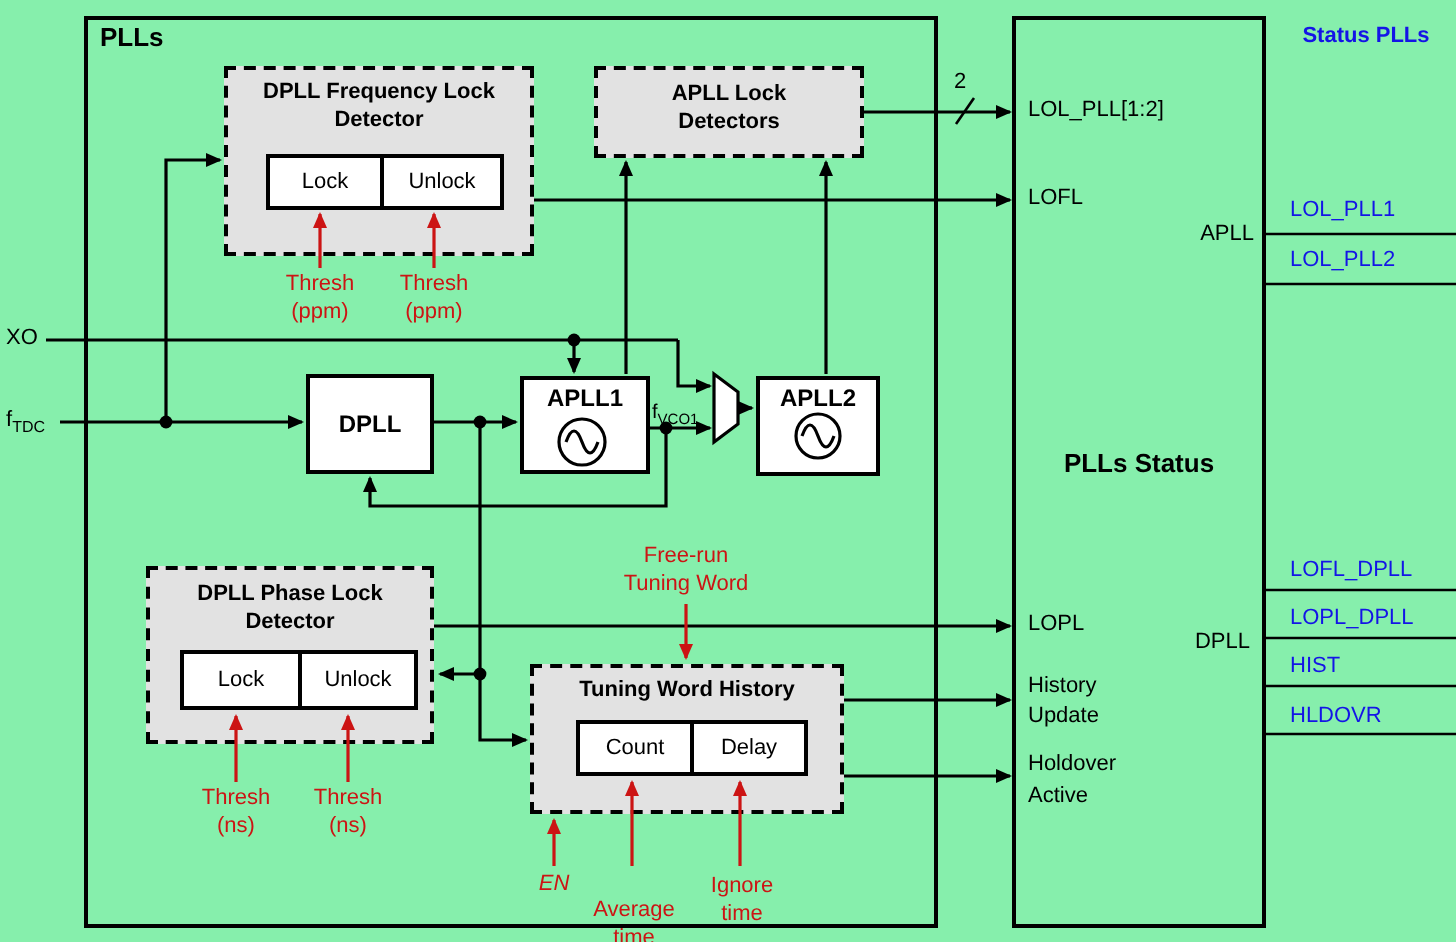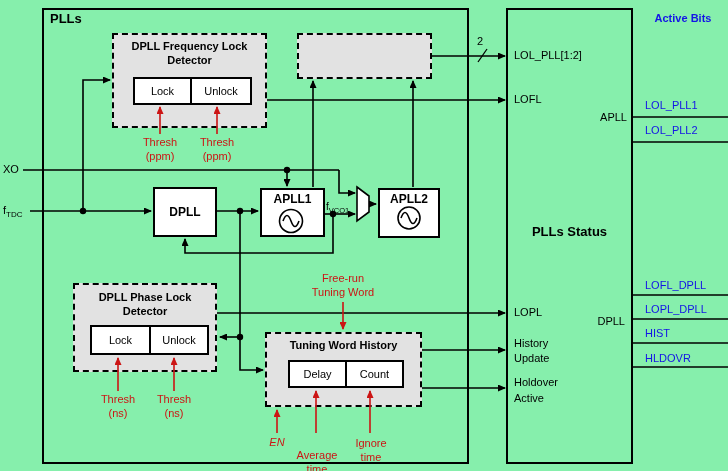--- a/index.html
+++ b/index.html
@@ -45,20 +45,24 @@
   <div class="abs lbl red ctr two-line" style="left:130px;top:135px;width:60px;">
     <span>Thresh</span><br>
     <span>(ppm)</span>
   </div>
   <div class="abs lbl red ctr two-line" style="left:187px;top:135px;width:60px;">
     <span>Thresh</span><br>
     <span>(ppm)</span>
   </div>
 
   <div class="abs dashed-box" style="left:297px;top:33px;width:135px;height:46px;"></div>
+  <div class="abs lbl b ctr two-line" style="left:299px;top:40px;width:131px;">
+    <span>APLL Lock</span><br>
+    <span>Detectors</span>
+  </div>
 
   <div class="abs lbl" style="left:3px;top:163px;">XO</div>
   <div class="abs lbl" style="left:3px;top:204px;">
     <span>f</span><sub>TDC</sub>
   </div>
 
   <div class="abs solid-box" style="left:153px;top:187px;width:64px;height:50px;display:flex;align-items:center;justify-content:center;">
     <span class="lbl b" style="font-size:12px;">DPLL</span>
   </div>
 
@@ -87,22 +91,22 @@
     <span>(ns)</span>
   </div>
   <div class="abs lbl red ctr two-line" style="left:144px;top:392px;width:60px;">
     <span>Thresh</span><br>
     <span>(ns)</span>
   </div>
 
   <div class="abs dashed-box" style="left:265px;top:332px;width:157px;height:75px;"></div>
   <div class="abs lbl b ctr" style="left:267px;top:339px;width:153px;">Tuning Word History</div>
   <div class="abs cellpair" style="left:288px;top:360px;height:28px;">
+    <div class="cell" style="width:55px;">Count</div>
     <div class="cell" style="width:55px;">Delay</div>
-    <div class="cell" style="width:55px;">Count</div>
   </div>
   <div class="abs lbl red ctr two-line" style="left:301px;top:271px;width:84px;">
     <span>Free-run</span><br>
     <span>Tuning Word</span>
   </div>
   <div class="abs lbl red ctr" style="left:262px;top:436px;width:30px;font-style:italic;">EN</div>
   <div class="abs lbl red ctr two-line" style="left:286px;top:436px;width:62px;margin-top:12px;">
     <span>Average</span><br>
     <span>time</span>
   </div>
@@ -120,21 +124,21 @@
   <div class="abs lbl rt" style="left:548px;top:315px;width:77px;">DPLL</div>
   <div class="abs lbl" style="left:514px;top:336px;line-height:15px;">
     <span>History</span><br>
     <span>Update</span>
   </div>
   <div class="abs lbl" style="left:514px;top:374px;line-height:16px;">
     <span>Holdover</span><br>
     <span>Active</span>
   </div>
 
-  <div class="abs lbl b blue ctr" style="left:640px;top:12px;width:86px;">Active Bits</div>
+  <div class="abs lbl b blue ctr" style="left:640px;top:12px;width:86px;">Status PLLs</div>
   <div class="abs lbl blue" style="left:645px;top:99px;text-align:center;">LOL_PLL1</div>
   <div class="abs lbl blue" style="left:645px;top:124px;">LOL_PLL2</div>
   <div class="abs lbl blue" style="left:645px;top:279px;">LOFL_DPLL</div>
   <div class="abs lbl blue" style="left:645px;top:303px;">LOPL_DPLL</div>
   <div class="abs lbl blue" style="left:645px;top:327px;">HIST</div>
   <div class="abs lbl blue" style="left:645px;top:352px;">HLDOVR</div>
 
   <svg width="728" height="471" viewBox="0 0 728 471">
     <defs>
       <marker id="ab" viewBox="0 0 8 7" markerWidth="8" markerHeight="7" refX="7" refY="3.5" orient="auto" markerUnits="userSpaceOnUse">

